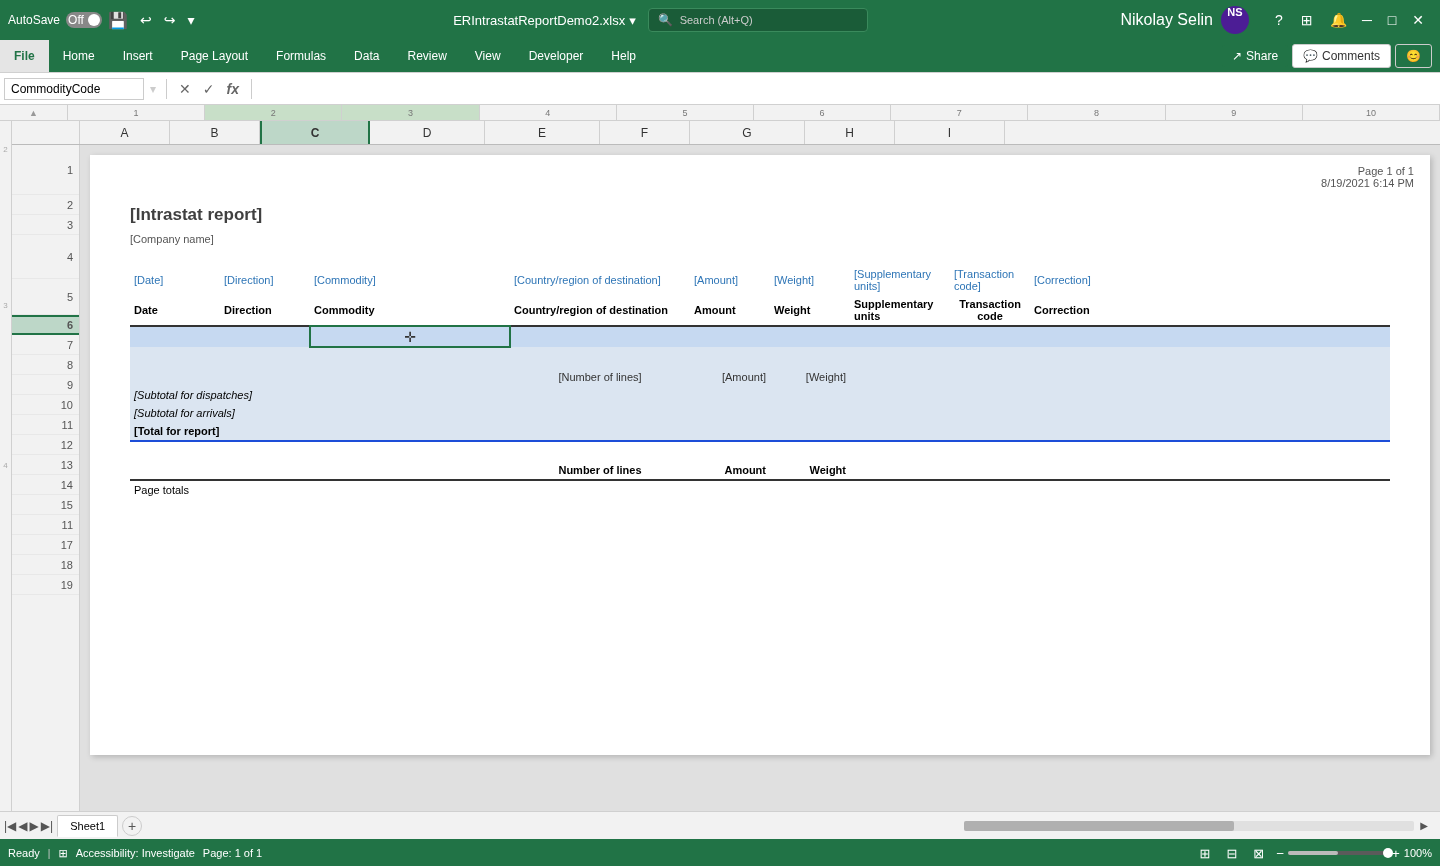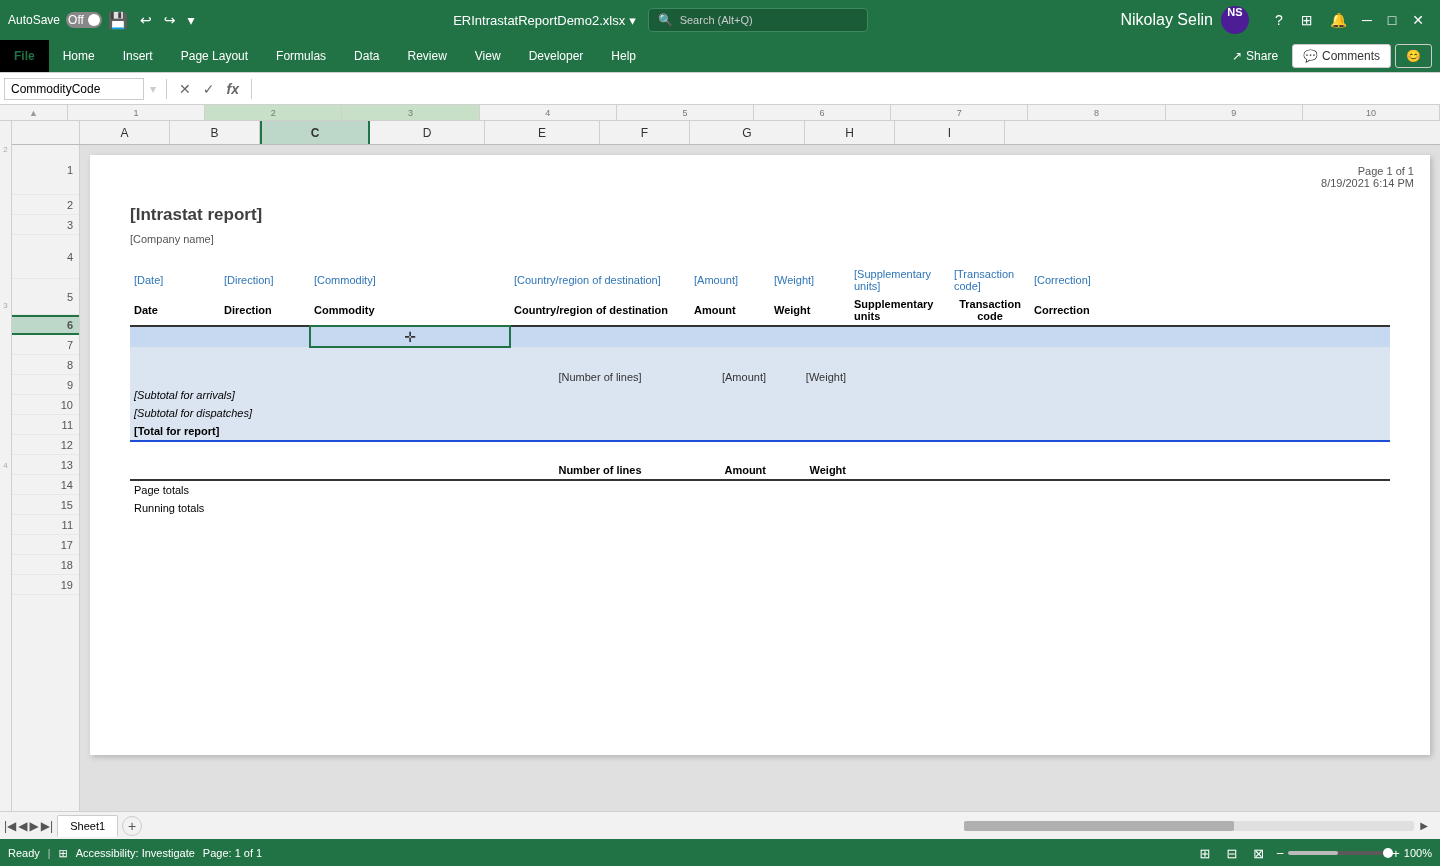--- a/index.html
+++ b/index.html
@@ -113,21 +113,21 @@
     .ribbon-tab {
       color: white;
       padding: 0 14px;
       display: flex;
       align-items: center;
       font-size: 12px;
       cursor: pointer;
       border: none;
       background: none;
     }
-    .ribbon-tab.active { background: #000000; color: #217346; font-weight: 600; }
+    .ribbon-tab.active { background: #e5e5e5; color: #217346; font-weight: 600; }
     .ribbon-right {
       margin-left: auto;
       display: flex;
       align-items: center;
       gap: 4px;
       padding-right: 8px;
     }
     .ribbon-right-btn {
       background: none;
       border: 1px solid #ccc;
@@ -516,25 +516,25 @@
 
                 <tr style="background:#dbe5f1;">
                   <td colspan="3" style="padding:3px 4px;">&nbsp;</td>
                   <td style="padding:3px 4px; text-align:center; color:#333;">[Number of lines]</td>
                   <td style="padding:3px 4px; text-align:right; color:#333;">[Amount]</td>
                   <td style="padding:3px 4px; text-align:right; color:#333;">[Weight]</td>
                   <td colspan="3">&nbsp;</td>
                 </tr>
 
                 <tr style="background:#dbe5f1;">
+                  <td colspan="9" style="padding:3px 4px; font-style:italic;">[Subtotal for dispatches]</td>
+                </tr>
+
+                <tr style="background:#dbe5f1;">
                   <td colspan="9" style="padding:3px 4px; font-style:italic;">[Subtotal for arrivals]</td>
-                </tr>
-
-                <tr style="background:#dbe5f1;">
-                  <td colspan="9" style="padding:3px 4px; font-style:italic;">[Subtotal for dispatches]</td>
                 </tr>
 
                 <tr style="background:#dbe5f1; border-bottom:2px solid #333;">
                   <td colspan="9" style="padding:3px 4px; font-weight:bold; border-bottom:2px solid #1d4ed8;">[Total for report]</td>
                 </tr>
 
                 <tr>
                   <td colspan="9" style="height:20px;">&nbsp;</td>
                 </tr>
 
@@ -546,26 +546,20 @@
                   <td colspan="3" style="border-bottom:2px solid #333;">&nbsp;</td>
                 </tr>
 
                 <tr>
                   <td colspan="3" style="padding:3px 4px;">
                     <span>Page totals</span>
                   </td>
                   <td colspan="6" style="padding:3px 4px;">&nbsp;</td>
                 </tr>
 
-                <tr>
-                  <td colspan="3" style="padding:3px 4px;">
-                    <span>Running totals</span>
-                  </td>
-                  <td colspan="6" style="padding:3px 4px;">&nbsp;</td>
-                </tr>
               </tbody>
                 </table>
             </div>
           </div>
         </div>
       </div>
     </div>
   </div>
 
   <div style="display:flex; flex-direction:column;">

